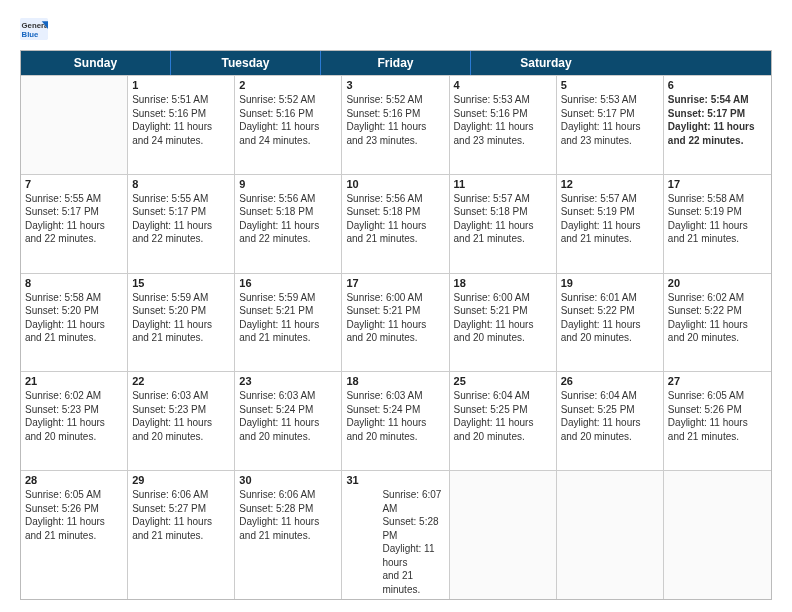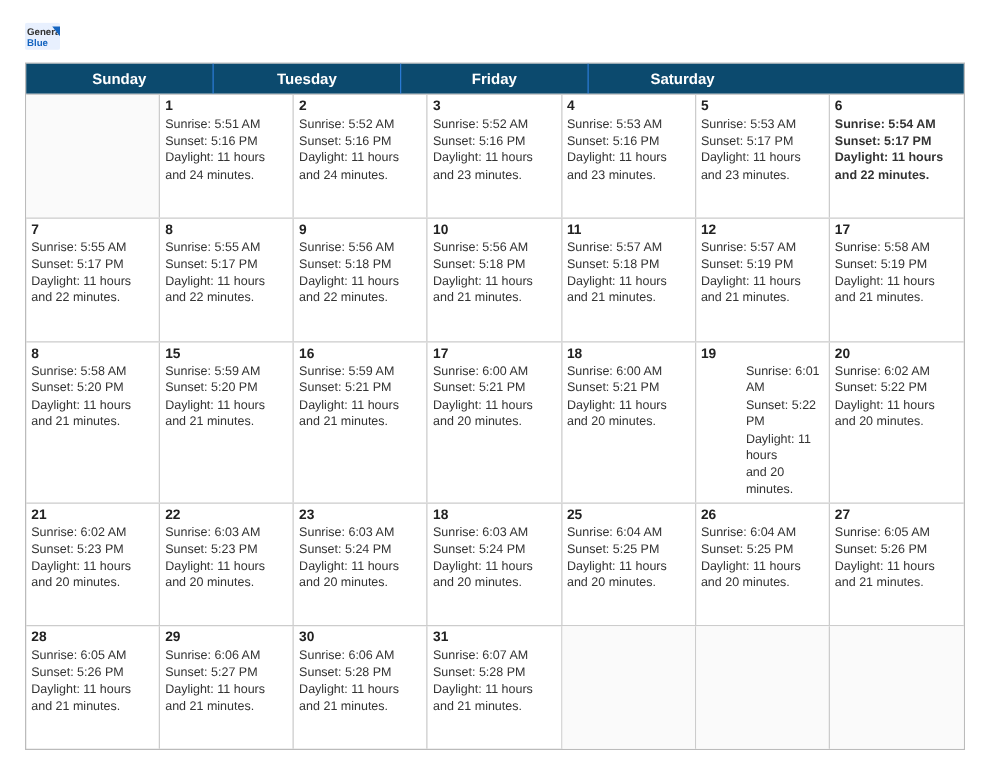--- a/index.html
+++ b/index.html
@@ -260,21 +260,21 @@
           </div>
           <div class="cal-cell">
             <div class="day-num">18</div>
             <div class="cell-info" style="white-space: pre-line;">Sunrise: 6:00 AM
 Sunset: 5:21 PM
 Daylight: 11 hours
 and 20 minutes.</div>
           </div>
           <div class="cal-cell">
             <div class="day-num">19</div>
-            <div class="cell-info" style="white-space: pre-line; margin-left: 36px;">Sunrise: 6:01 AM
+            <div class="cell-info" style="white-space: pre-line;">Sunrise: 6:01 AM
 Sunset: 5:22 PM
 Daylight: 11 hours
 and 20 minutes.</div>
           </div>
           <div class="cal-cell">
             <div class="day-num">20</div>
             <div class="cell-info" style="white-space: pre-line;">Sunrise: 6:02 AM
 Sunset: 5:22 PM
 Daylight: 11 hours
 and 20 minutes.</div>
@@ -348,21 +348,21 @@
           </div>
           <div class="cal-cell">
             <div class="day-num">30</div>
             <div class="cell-info" style="white-space: pre-line;">Sunrise: 6:06 AM
 Sunset: 5:28 PM
 Daylight: 11 hours
 and 21 minutes.</div>
           </div>
           <div class="cal-cell">
             <div class="day-num">31</div>
-            <div class="cell-info" style="white-space: pre-line;">Sunrise: 6:07 AM
+            <div class="cell-info" style="white-space: pre-line; margin-left: 36px;">Sunrise: 6:07 AM
 Sunset: 5:28 PM
 Daylight: 11 hours
 and 21 minutes.</div>
           </div>
           <div class="cal-cell empty"></div>
           <div class="cal-cell empty"></div>
           <div class="cal-cell empty"></div>
         </div>
       </div>
   </div>

